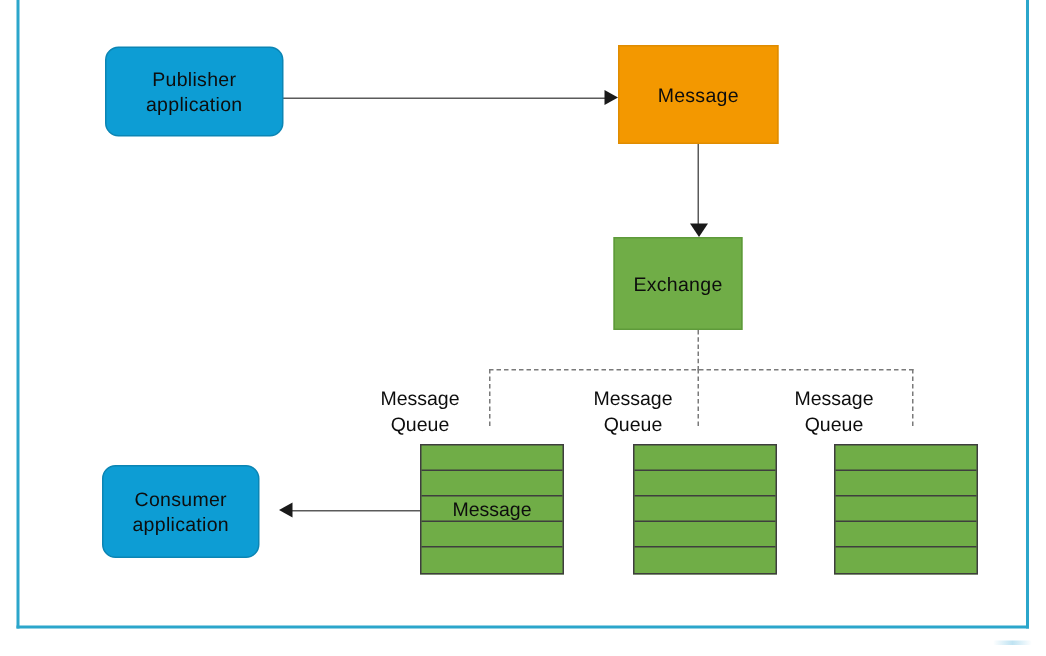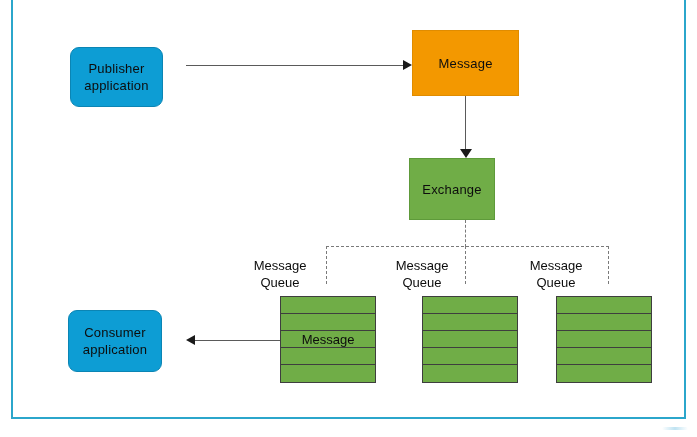--- a/index.html
+++ b/index.html
@@ -58,24 +58,24 @@
   }
   .msg-node {
     background: #f39800;
     border: 1px solid #e08c00;
   }
   .exchange-node {
     background: #70ad47;
     border: 1px solid #5e9a3a;
   }
 
-  #publisher { left: 57px;  top: 35px;  width: 93px; height: 60px; margin-top: 16px; }
+  #publisher { left: 57px;  top: 35px;  width: 119px; height: 60px; }
   #message   { left: 399px; top: 34px;  width: 107px; height: 66px; }
   #exchange  { left: 396px; top: 162px; width: 86px; height: 62px; }
-  #consumer  { left: 55px;  top: 314px; width: 94px; height: 62px; }
+  #consumer  { left: 55px;  top: 314px; width: 105px; height: 62px; }
 
   
   .line-h {
     position: absolute;
     height: 0;
     border-top: 1.4px solid #5a5a5a;
   }
   .line-v {
     position: absolute;
     width: 0;

